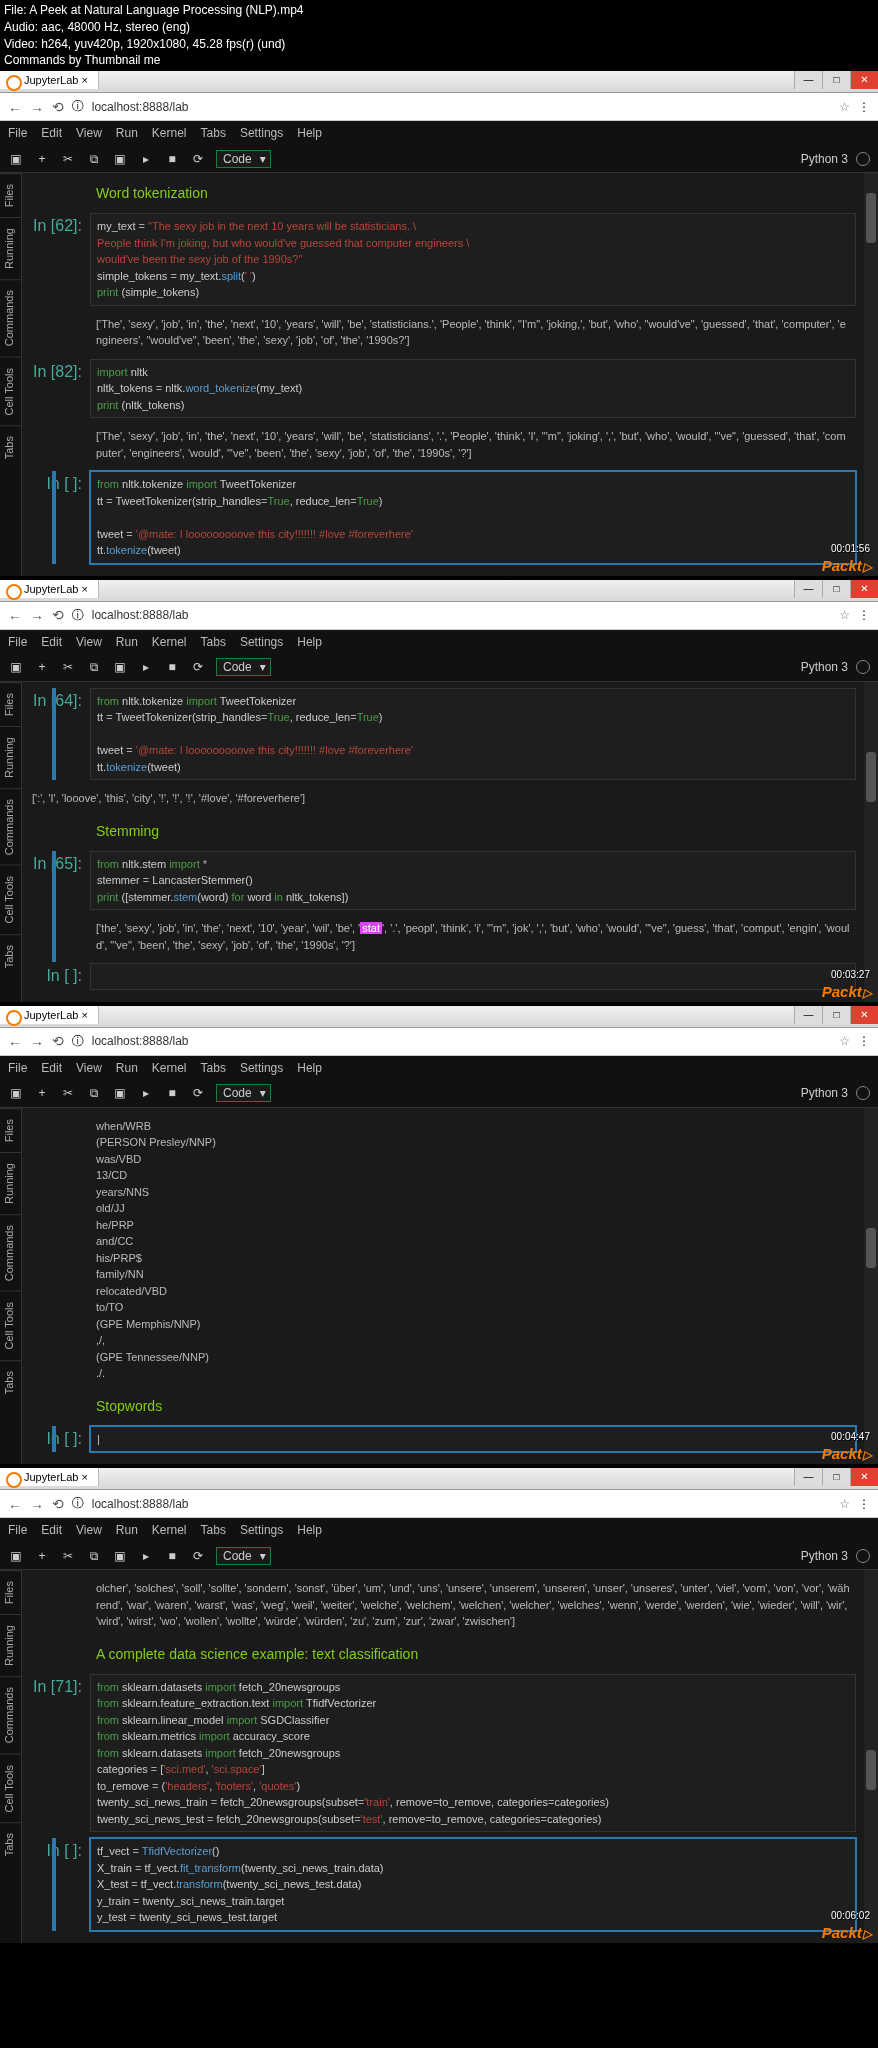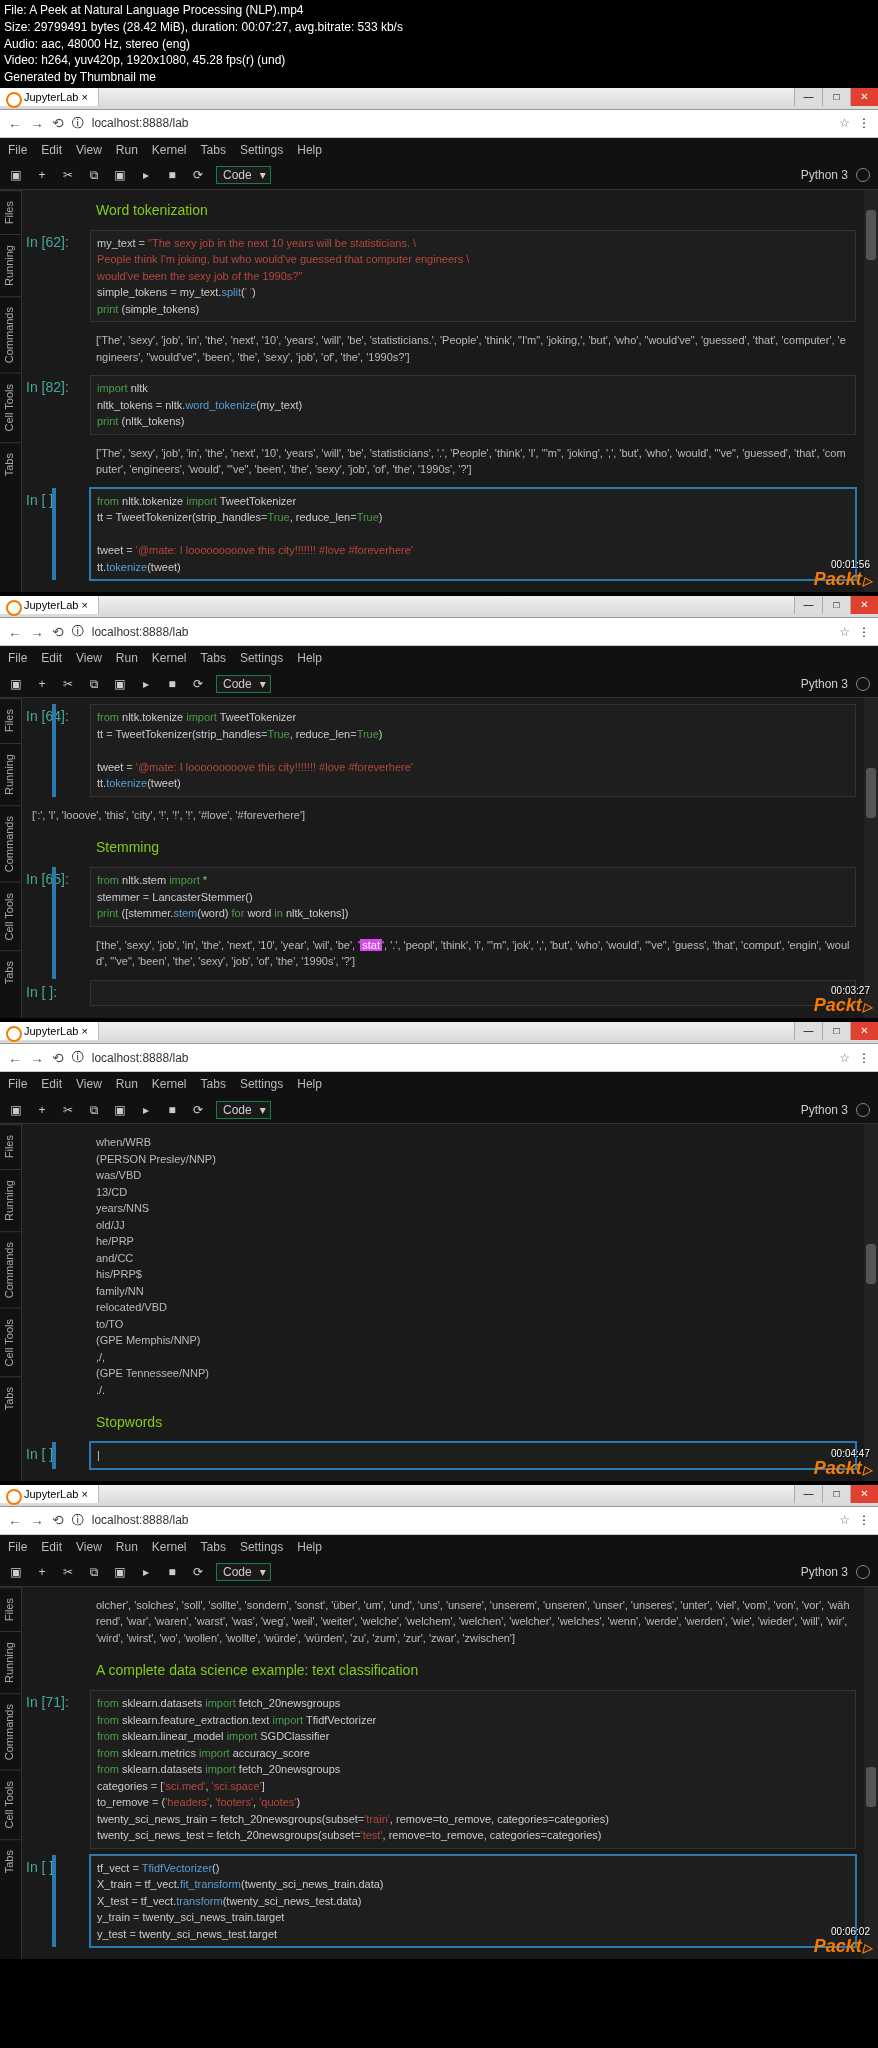--- a/index.html
+++ b/index.html
@@ -22,44 +22,43 @@
 .tb-ico{width:16px;text-align:center}
 .mode-sel{background:#1a1a1a;color:#ccc;border:1px solid #15803d;padding:1px 18px 1px 6px;position:relative;font-size:12px}
 .mode-sel::after{content:"▾";position:absolute;right:4px}
 .kernel{margin-left:auto;display:flex;align-items:center;gap:8px}
 .kring{width:14px;height:14px;border:1.5px solid #888;border-radius:50%}
 .workspace{background:#1a1a1a;display:flex;min-height:260px;position:relative}
 .sidetabs{width:22px;background:#111;display:flex;flex-direction:column;border-right:1px solid #333}
 .st{writing-mode:vertical-rl;transform:rotate(180deg);font-size:11px;color:#aaa;padding:10px 3px;text-align:center;border-bottom:1px solid #333}
 .nb{flex:1;padding:6px 22px 6px 4px;font-family:Consolas,monospace;font-size:11px;color:#ccc;overflow:hidden}
 .cell{display:flex;margin-bottom:6px}
-.prompt{width:64px;padding:4px 8px 0 0;color:#4a9;font-size:14px;flex-shrink:0}
+.prompt{width:64px;text-align:right;padding:4px 8px 0 0;color:#4a9;font-size:16px;flex-shrink:0}
 .prompt.out{color:#a66}
 .src{flex:1;background:#1e1e1e;border:1px solid #333;padding:4px 6px;line-height:1.5;white-space:pre-wrap;word-break:break-all}
 .src.active{border:1px solid #2a7ab0;box-shadow:0 0 0 1px #2a7ab0}
 .leftbar{position:absolute;left:26px;width:4px;background:#2a7ab0}
 .out{flex:1;padding:4px 6px;line-height:1.5;white-space:pre-wrap;word-break:break-all;color:#bbb}
 .hd{flex:1;padding:6px;color:#84cc16;font-size:14px;font-weight:normal}
 .kw{color:#4a9e48}.str{color:#b5483a}.fn{color:#5a9fd4}.op{color:#aaa}.tr{color:#4a9e48}
 .hl{background:#d946ef;color:#fff;padding:0 2px}
-.packt{position:absolute;right:6px;bottom:2px;color:#f57c00;font-size:18px;font-weight:bold;font-style:italic}
+.packt{position:absolute;right:6px;bottom:2px;color:#f57c00;font-size:15px;font-weight:bold;font-style:italic}
 .packt::after{content:"▷";font-size:12px;margin-left:1px}
 .ts{position:absolute;right:8px;bottom:22px;color:#fff;font-size:10px;text-shadow:1px 1px #000}
 .scroll{position:absolute;right:0;top:0;bottom:0;width:14px;background:#222}
 .thumb{position:absolute;right:2px;width:10px;background:#555;border-radius:3px}
 </style>
 </head>
 <body>
 
 <div class="hdr">
 <div>File: A Peek at Natural Language Processing (NLP).mp4</div>
-<div>Size: 29799491 bytes (28.42 MiB), duration: 00:07:27, avg.bitrate: 533 kb/s</div>
 <div>Audio: aac, 48000 Hz, stereo (eng)</div>
 <div>Video: h264, yuv420p, 1920x1080, 45.28 fps(r) (und)</div>
-<div>Generated by Thumbnail me</div>
+<div>Commands by Thumbnail me</div>
 </div>
 
 <div class="panel">
 <div class="titlebar">
  <div class="tab-chrome"><span>JupyterLab</span> <span>×</span></div>
  <div class="win-btns">
   <div class="win-btn">—</div>
   <div class="win-btn">□</div>
   <div class="win-btn cl">✕</div>
  </div>

